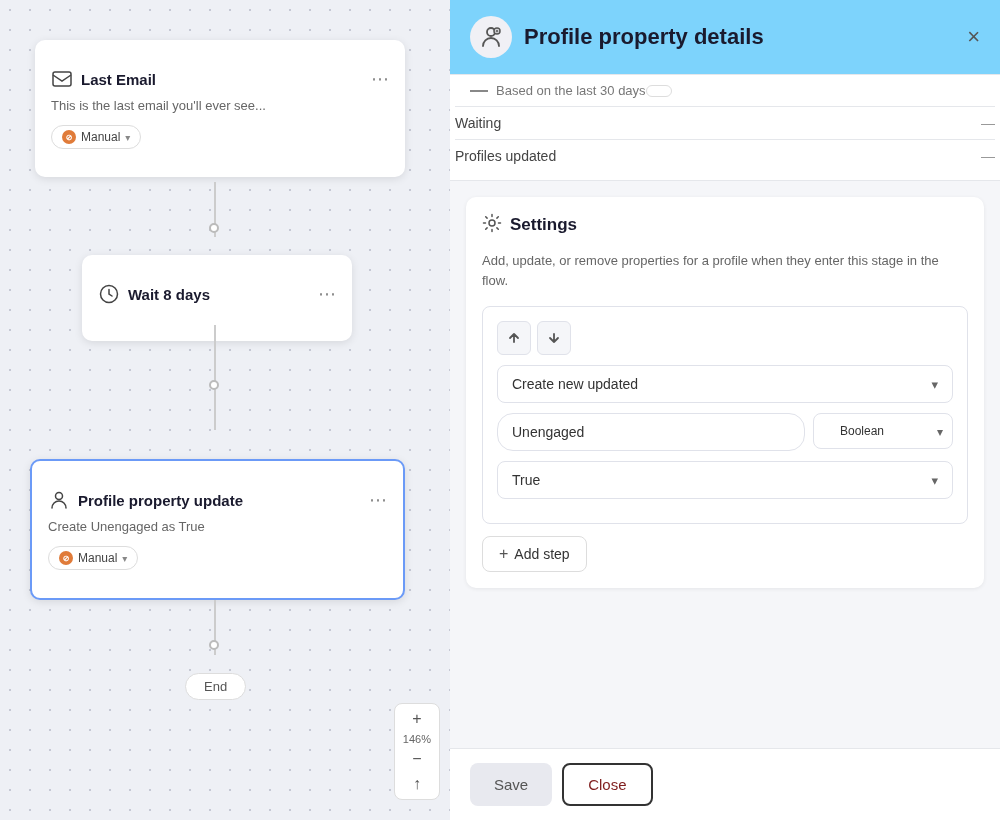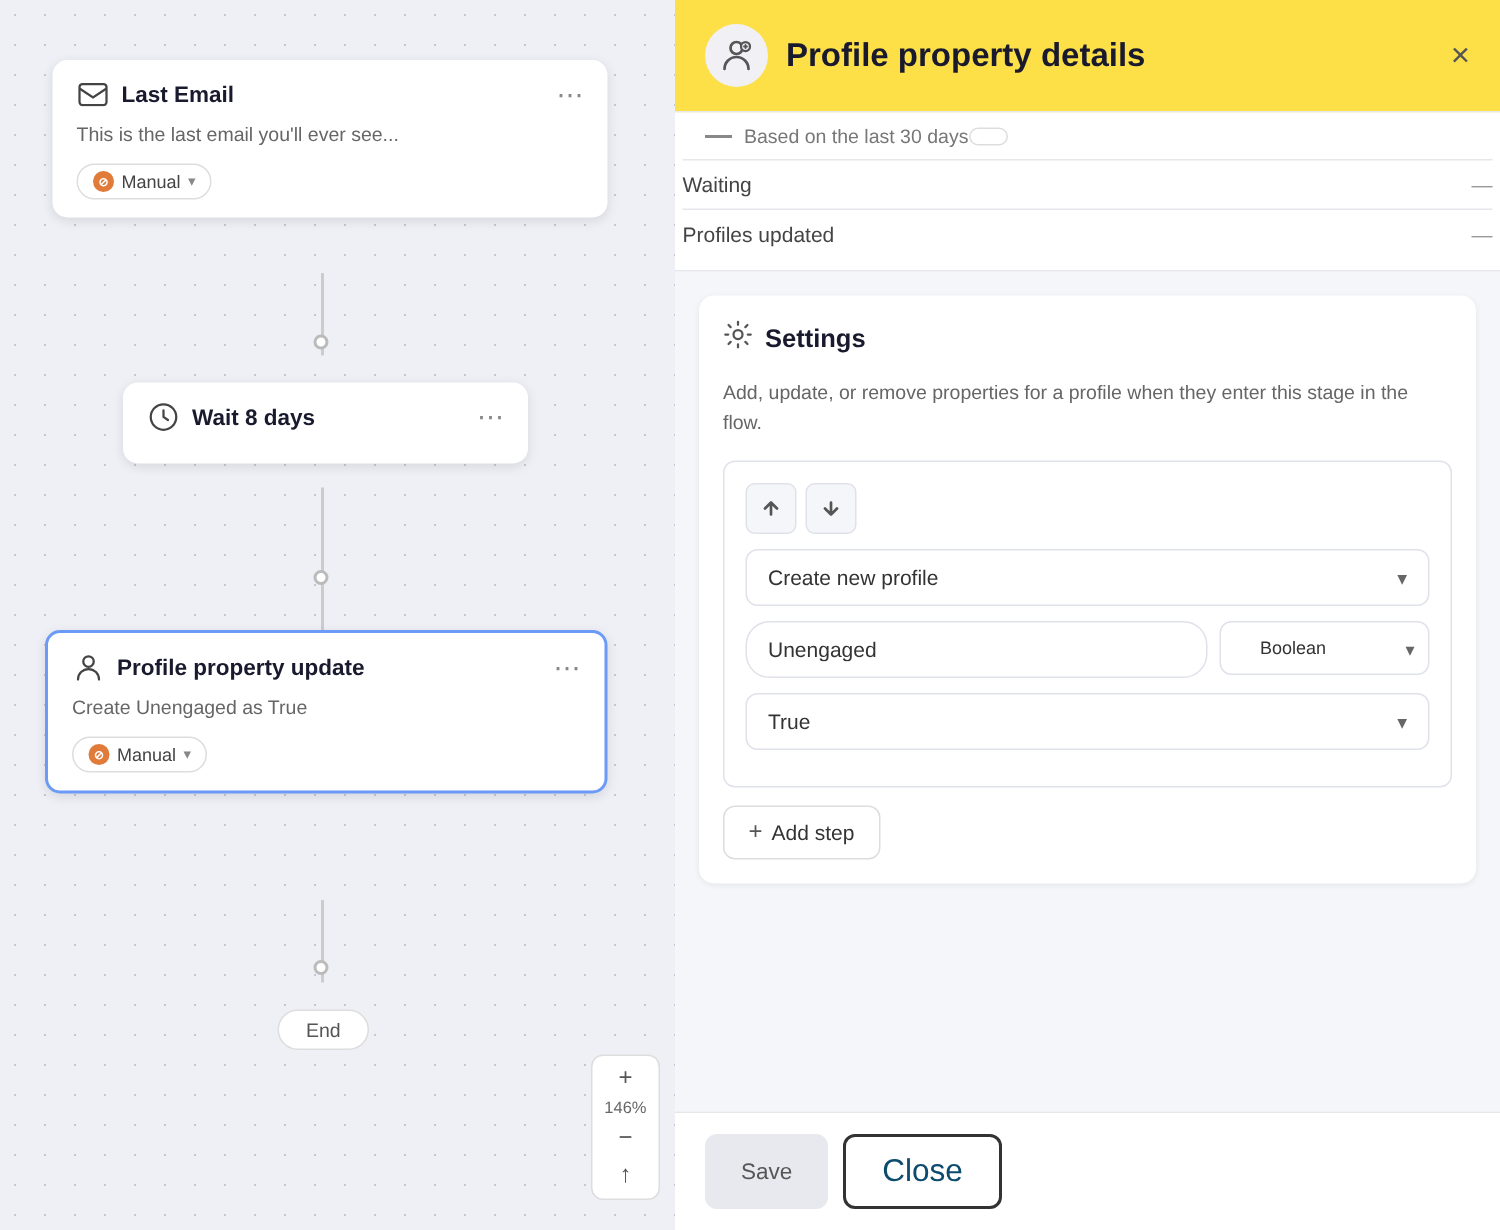--- a/index.html
+++ b/index.html
@@ -19,40 +19,40 @@
       background-color: #eef0f5;
       background-image: radial-gradient(circle, #c5c8d4 1px, transparent 1px);
       background-size: 20px 20px;
       position: relative;
       overflow: hidden;
     }
 
     .flow-node {
       background: white;
       border-radius: 10px;
-      padding: 12px 16px;
+      padding: 28px 16px;
       box-shadow: 0 2px 8px rgba(0,0,0,0.1);
       position: absolute;
     }
 
     .flow-node.email-node {
       left: 35px;
       top: 40px;
       width: 370px;
     }
 
     .flow-node.wait-node {
       left: 82px;
       top: 255px;
       width: 270px;
     }
 
     .flow-node.profile-node {
       left: 30px;
-      top: 420px;
+      top: 459px;
       width: 375px;
       border: 2px solid #6b9af7;
     }
 
     .node-header {
       display: flex;
       align-items: center;
       justify-content: space-between;
       margin-bottom: 8px;
     }
@@ -191,21 +191,21 @@
     
     .details-panel {
       flex: 1;
       background: #f5f6f9;
       display: flex;
       flex-direction: column;
       height: 820px;
     }
 
     .panel-header {
-      background: #fde047;
+      background: #7dd3fc;
       padding: 16px 20px;
       display: flex;
       align-items: center;
       justify-content: space-between;
       border-bottom: 1px solid #e5e7eb;
     }
 
     .panel-header-left {
       display: flex;
       align-items: center;
@@ -348,22 +348,22 @@
       color: #555;
       cursor: pointer;
       font-weight: 500;
     }
 
     .btn-close {
       background: white;
       border: 2px solid #333;
       border-radius: 8px;
       padding: 11px 24px;
-      font-size: 21px;
-      color: #0c4a6e;
+      font-size: 15px;
+      color: #7f1d1d;
       cursor: pointer;
       font-weight: 500;
     }
 
     .full-dropdown-row {
       position: relative;
       margin-bottom: 10px;
     }
 
     .full-dropdown-row select,
@@ -569,21 +569,21 @@
           </button>
           <button class="arrow-btn">
             <svg width="16" height="16" viewBox="0 0 16 16" fill="none">
               <path d="M8 4v8M4 8l4 4 4-4" stroke="#555" stroke-width="1.8" stroke-linecap="round" stroke-linejoin="round"></path>
             </svg>
           </button>
         </div>
 
         <div class="full-dropdown-row">
           <button class="full-dropdown-btn">
-            <span>Create new profile</span>
+            <span>Create new updated</span>
             <span style="font-size:13px; color:#666;">▾</span>
           </button>
         </div>
 
         <div class="type-row">
           <input type="text" class="text-input" value="Unengaged" placeholder="" style="">
           <div class="type-select-wrap">
             <select>
               <option>Boolean</option>
               <option>String</option>

